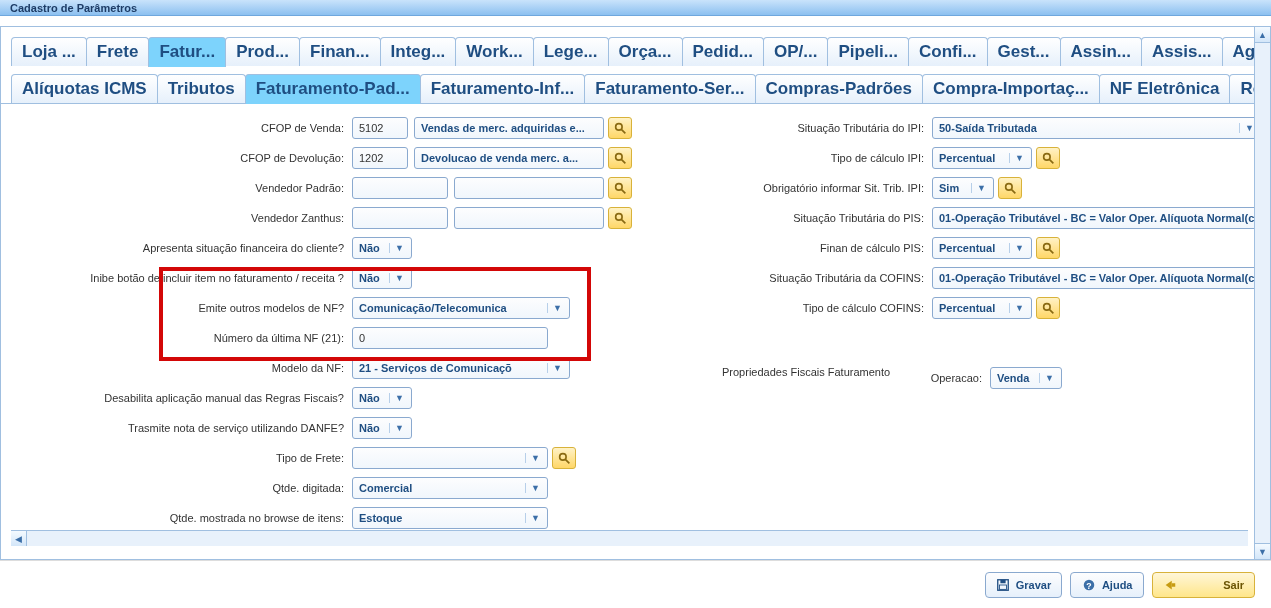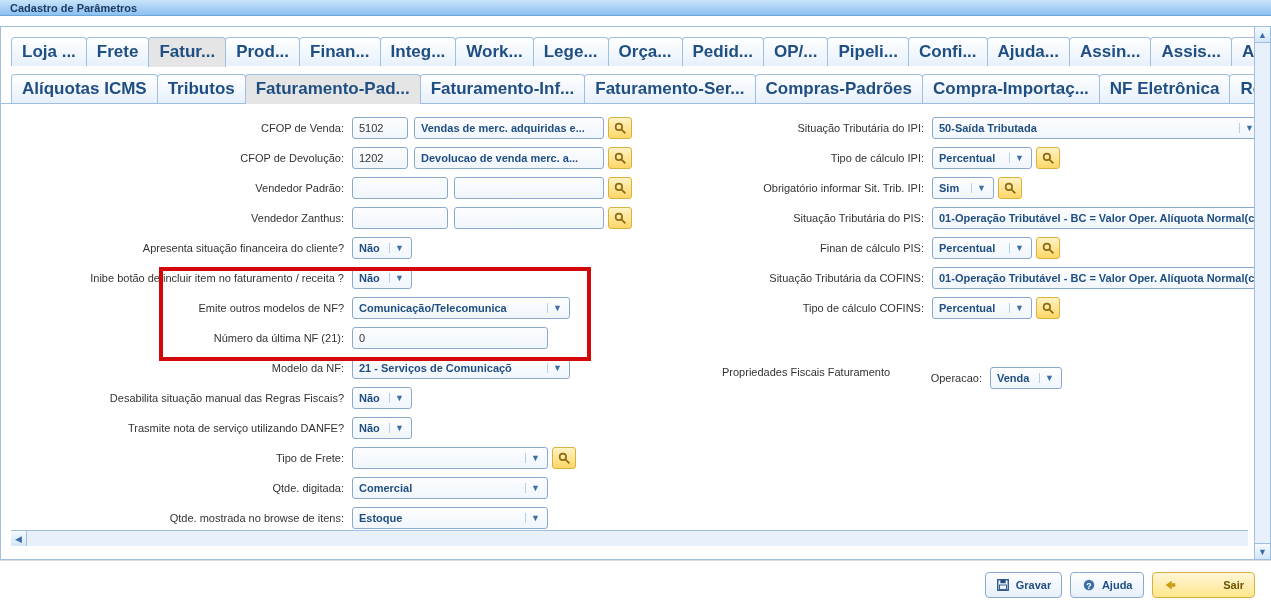--- a/index.html
+++ b/index.html
@@ -88,21 +88,21 @@
     background: linear-gradient(#ffffff, #e6f0fb);
     padding: 4px 10px;
     font-weight: bold;
     color: #1f4e82;
     cursor: pointer;
     margin-right: -1px;
     font-size: 17px;
     white-space: nowrap;
   }
   .tab.active {
-    background: #e5e5e5;
+    background: #7dd3fc;
     position: relative;
     z-index: 2;
     padding-bottom: 5px;
     margin-bottom: -1px;
   }
   .tabpanel {
     position: relative;
     padding: 12px 16px 4px 16px;
     height: calc(100% - 90px);
     overflow: hidden;
@@ -235,21 +235,21 @@
       <div class="tab">Prod...</div>
       <div class="tab">Finan...</div>
       <div class="tab">Integ...</div>
       <div class="tab">Work...</div>
       <div class="tab">Lege...</div>
       <div class="tab">Orça...</div>
       <div class="tab">Pedid...</div>
       <div class="tab">OP/...</div>
       <div class="tab">Pipeli...</div>
       <div class="tab">Confi...</div>
-      <div class="tab">Ajuda...</div>
+      <div class="tab">Gest...</div>
       <div class="tab">Assin...</div>
       <div class="tab">Assis...</div>
       <div class="tab">Agenda</div>
       <div class="tab">Contas</div>
     </div>
   <div class="tabs sub" id="sub-tabs">
       <div class="tab">Alíquotas ICMS</div>
       <div class="tab">Tributos</div>
       <div class="tab active">Faturamento-Pad...</div>
       <div class="tab">Faturamento-Inf...</div>
@@ -354,21 +354,21 @@
 
         <div class="row">
           <div class="lbl">Modelo da NF:</div>
           <div class="sel" style="width:218px">
               <span>21 - Serviços de Comunicaçõ</span>
               <span class="arrow-d">▼</span>
             </div>
         </div>
 
         <div class="row">
-          <div class="lbl">Desabilita situação manual das Regras Fiscais?</div>
+          <div class="lbl">Desabilita aplicação manual das Regras Fiscais?</div>
           <div class="sel" style="width:58px">
               <span>Não</span>
               <span class="arrow-d">▼</span>
             </div>
         </div>
 
         <div class="row">
           <div class="lbl">Trasmite nota de serviço utilizando DANFE?</div>
           <div class="sel" style="width:58px">
               <span>Não</span>

